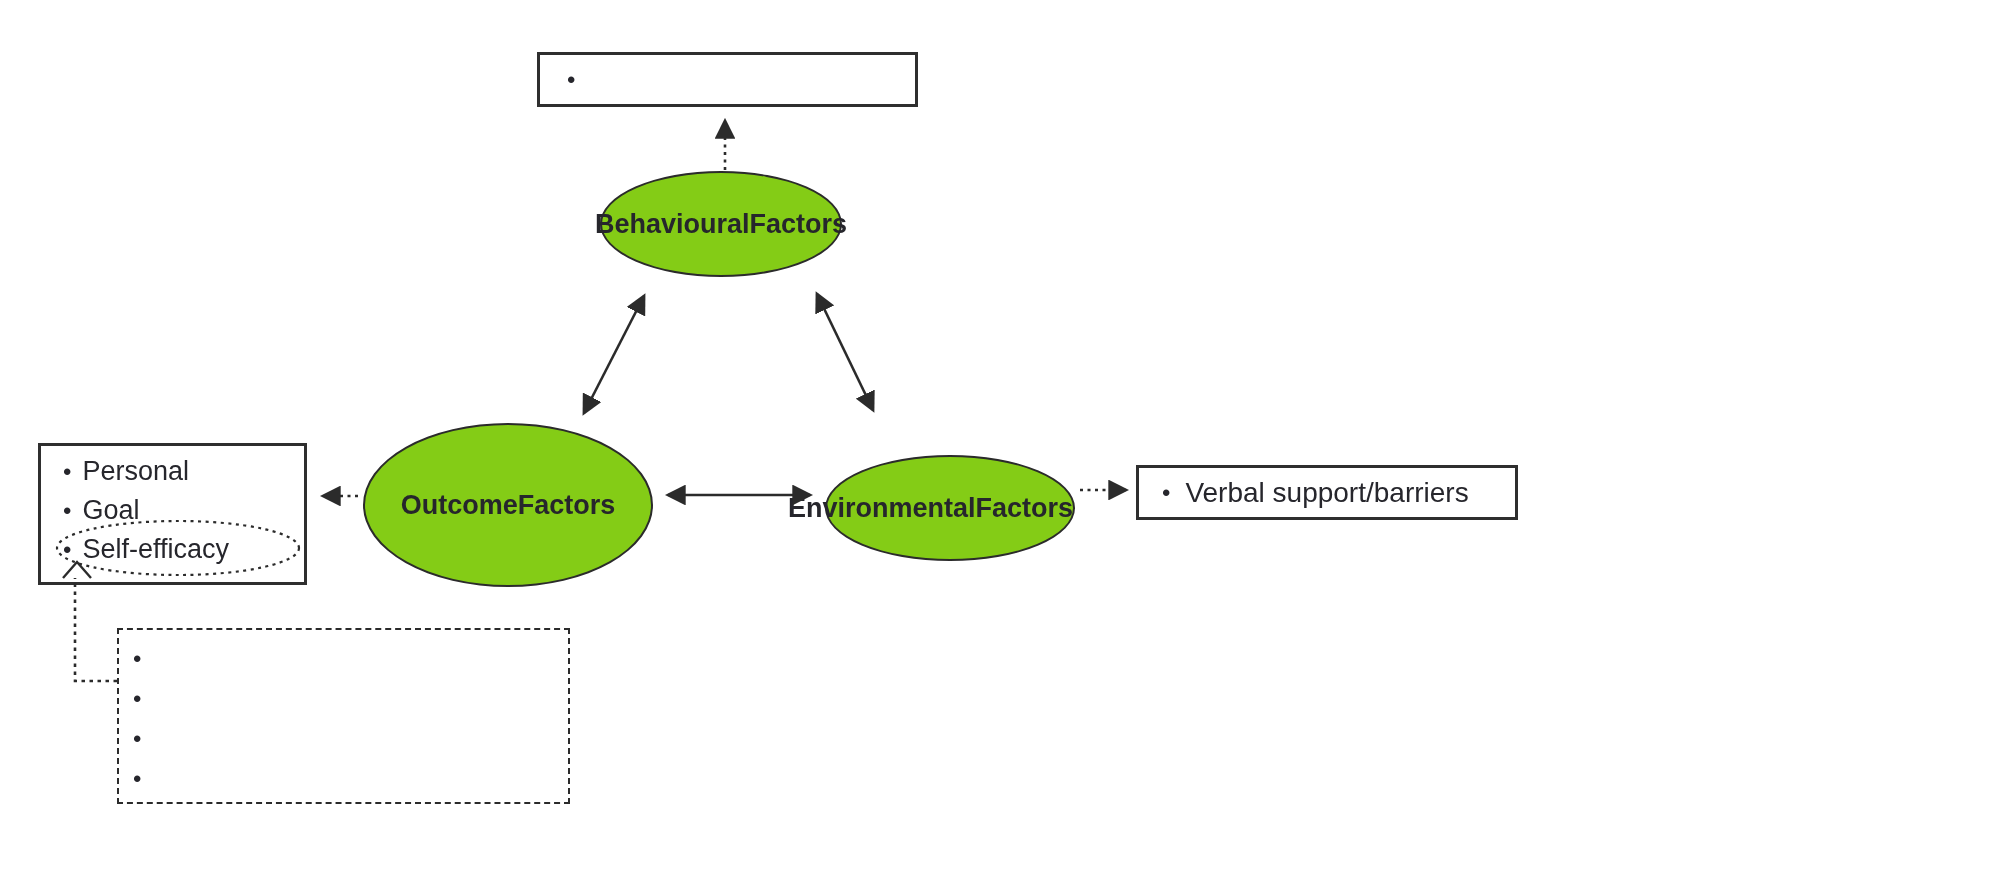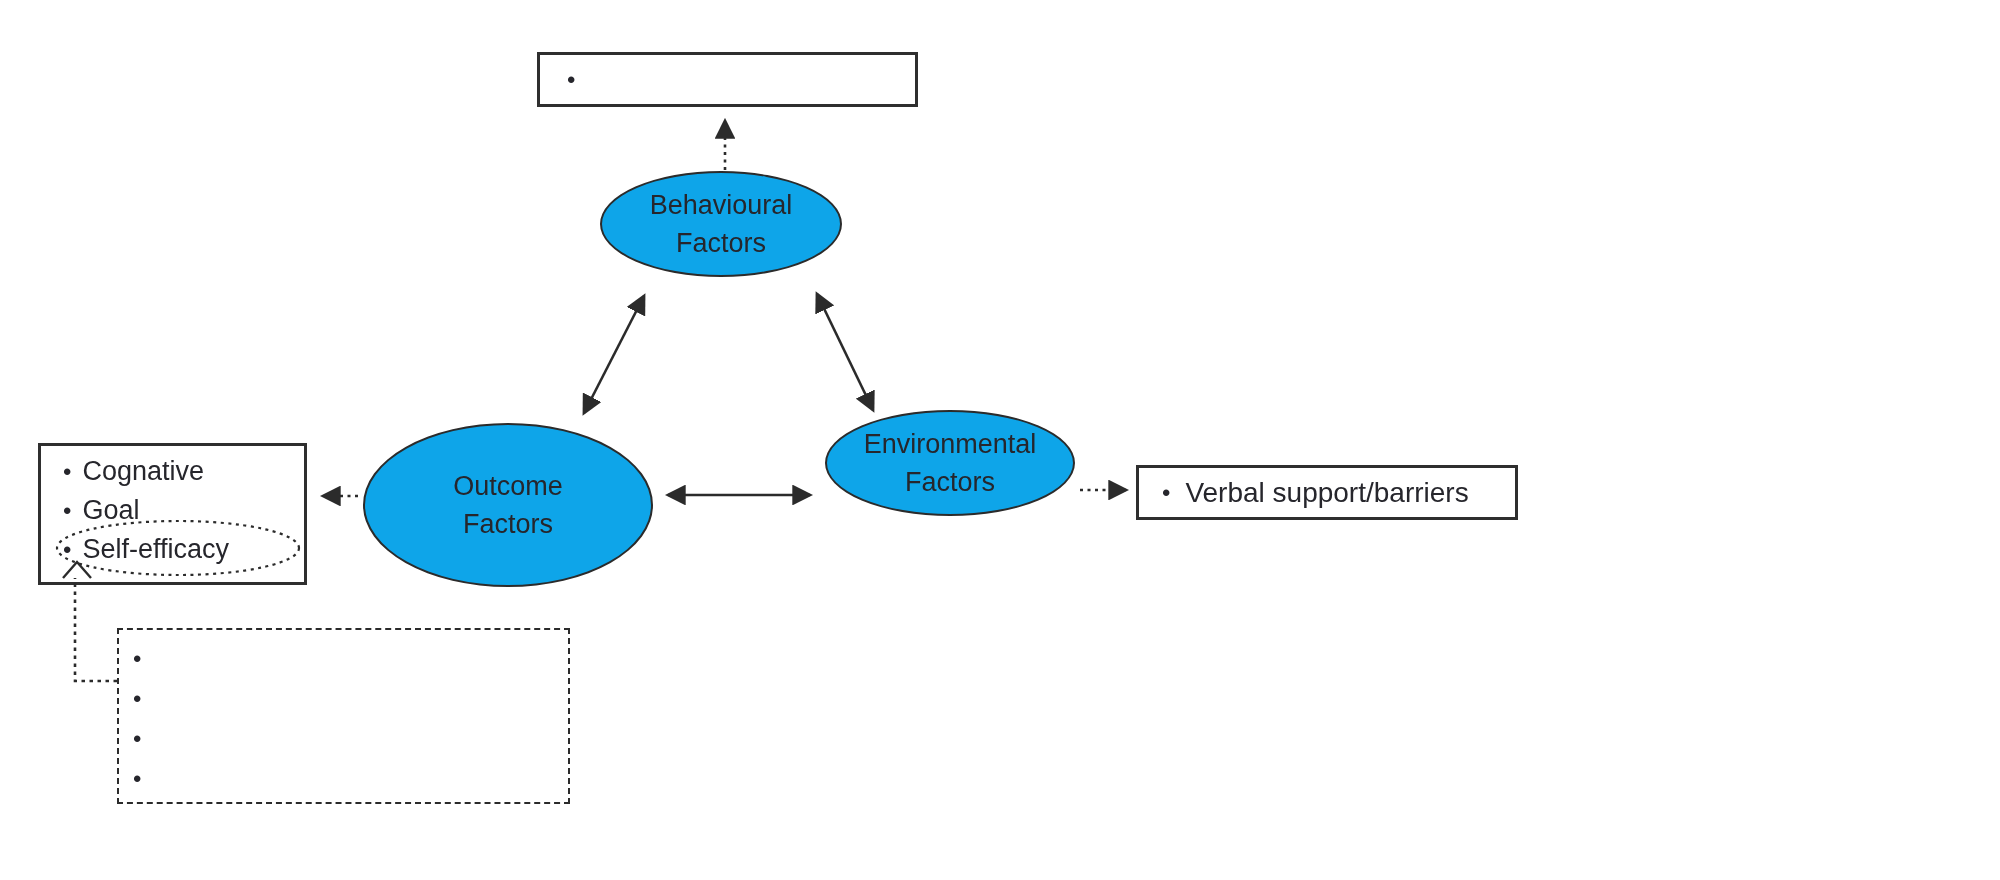--- a/index.html
+++ b/index.html
@@ -21,29 +21,29 @@
     left: 0;
     top: 0;
     width: 2000px;
     height: 880px;
     pointer-events: none;
   }
   .node {
     position: absolute;
     border: 2.5px solid #2b2b2b;
     border-radius: 50%;
-    background: #0ea5e9;
+    background: #84cc16;
     display: flex;
-    flex-direction: column;
     align-items: center;
     justify-content: center;
     text-align: center;
     font-size: 27px;
     line-height: 38px;
     box-sizing: border-box;
+    font-weight: bold;
   }
   .rbox {
     position: absolute;
     border: 3px solid #2f2f2f;
     background: #ffffff;
     box-sizing: border-box;
     font-size: 28px;
   }
   .rbox.single {
     display: flex;
@@ -57,21 +57,21 @@
     align-items: baseline;
   }
   .bullet {
     font-size: 24px;
     flex: 0 0 auto;
   }
   .outcome-box { left: 537px; top: 52px; width: 381px; height: 55px; padding-left: 27px; }
   .outcome-box .bullet { margin-right: 14px; }
   .behavioural-node { left: 600px; top: 171px; width: 242px; height: 106px; }
   .personal-node { left: 363px; top: 423px; width: 290px; height: 164px; }
-  .environmental-node { left: 825px; top: 410px; width: 250px; height: 106px; }
+  .environmental-node { left: 825px; top: 455px; width: 250px; height: 106px; justify-content: flex-end; }
   .left-box {
     left: 38px; top: 443px; width: 269px; height: 142px;
     padding: 6px 0 0 22px; font-size: 27px; line-height: 39px;
   }
   .left-box .bullet { margin-right: 11px; }
   .right-box { left: 1136px; top: 465px; width: 382px; height: 55px; padding-left: 23px; }
   .right-box .bullet { margin-right: 15px; }
   .sources-box {
     left: 117px; top: 628px; width: 453px; height: 176px;
     padding: 9px 0 0 14px; font-size: 27px; line-height: 40px;
@@ -98,21 +98,21 @@
   </div>
 
   <div class="node environmental-node">
     <div>Environmental</div>
     <div>Factors</div>
   </div>
 
   <div class="rbox left-box">
     <div class="li">
       <span class="bullet">•</span>
-      <span>Cognative</span>
+      <span>Personal</span>
     </div>
     <div class="li">
       <span class="bullet">•</span>
       <span>Goal</span>
     </div>
     <div class="li">
       <span class="bullet">•</span>
       <span>Self-efficacy</span>
     </div>
   </div>

